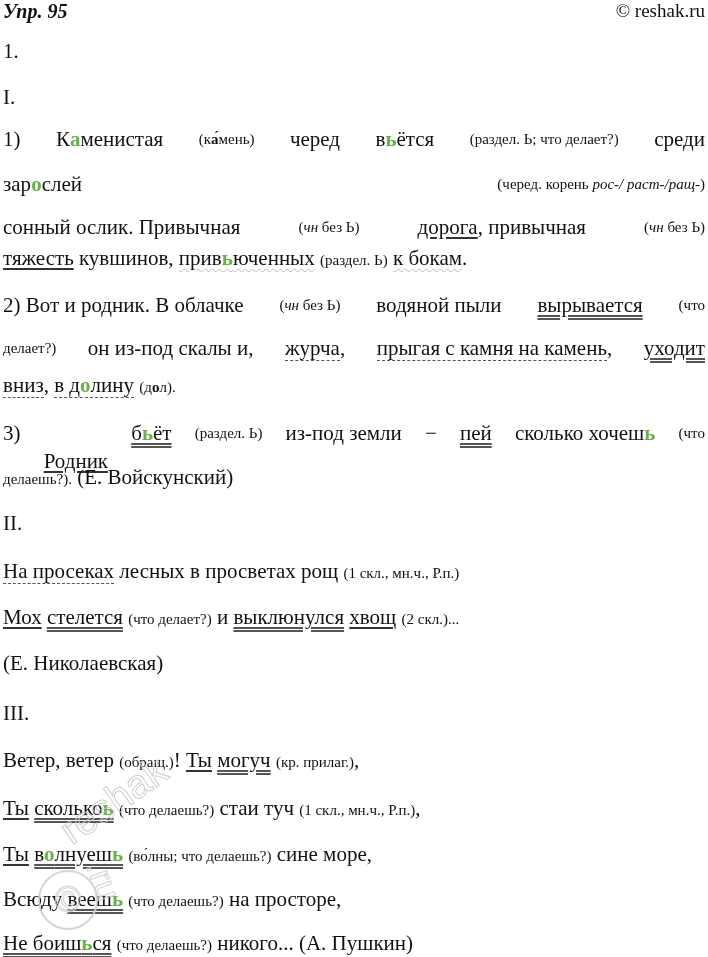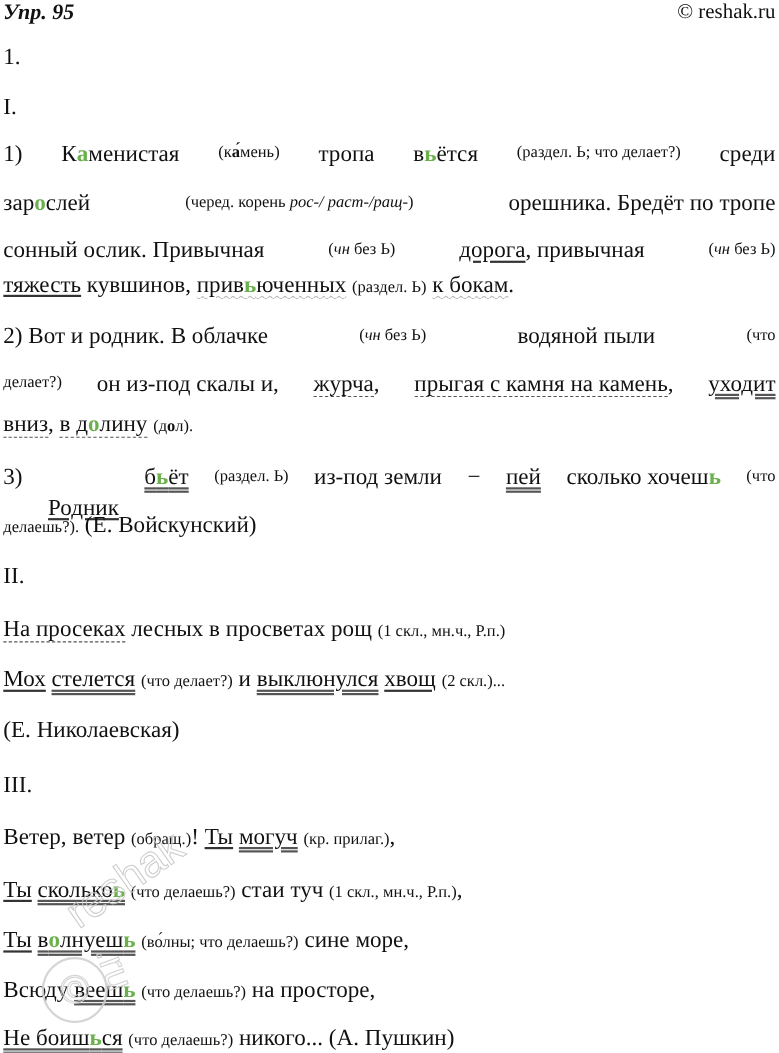--- a/index.html
+++ b/index.html
@@ -38,30 +38,29 @@
 </div>
 
 <div class="line" style="top:38px">1.</div>
 
 <div class="line" style="top:84px">I.</div>
 
 <div class="line just" style="top:126px">
   <span>1)</span>
   <span><span>К</span><span class="g">а</span><span>менистая</span></span>
   <span class="small"><span>(к</span><span class="g" style="color:#111">а́</span><span>мень)</span></span>
-  <span>тропа</span>
+  <span>черед</span>
   <span><span>в</span><span class="g">ь</span><span>ётся</span></span>
   <span class="small">(раздел. Ь; что делает?)</span>
   <span>среди</span>
 </div>
 
 <div class="line just" style="top:171px">
   <span><span>зар</span><span class="g">о</span><span>слей</span></span>
   <span class="small"><span>(черед. корень</span> <span class="it">рос-/ раст-/ращ-</span><span>)</span></span>
-  <span>орешника. Бредёт по тропе</span>
 </div>
 
 <div class="line just" style="top:214px">
   <span>сонный ослик. Привычная</span>
   <span class="small"><span>(</span><span class="it">чн</span> <span>без Ь)</span></span>
   <span><span class="u1">дорога</span><span>, привычная</span></span>
   <span class="small"><span>(</span><span class="it">чн</span> <span>без Ь)</span></span>
 </div>
 
 <div class="line" style="top:245px">
@@ -69,20 +68,21 @@
   <span>кувшинов,</span>
   <span class="uw"><span>прив</span><span class="g">ь</span><span>юченных</span></span>
   <span class="small">(раздел. Ь)</span>
   <span class="uw">к бокам</span><span>.</span>
 </div>
 
 <div class="line just" style="top:292px">
   <span>2) Вот и родник. В облачке</span>
   <span class="small"><span>(</span><span class="it">чн</span> <span>без Ь)</span></span>
   <span>водяной пыли</span>
+  <span class="u2">вырывается</span>
   <span class="small">(что</span>
 </div>
 
 <div class="line just" style="top:335px">
   <span class="small">делает?)</span>
   <span>он из-под скалы и,</span>
   <span><span class="ud">журча</span>,</span>
   <span><span class="ud">прыгая с камня на камень</span>,</span>
   <span class="u2">уходит</span>
 </div>

